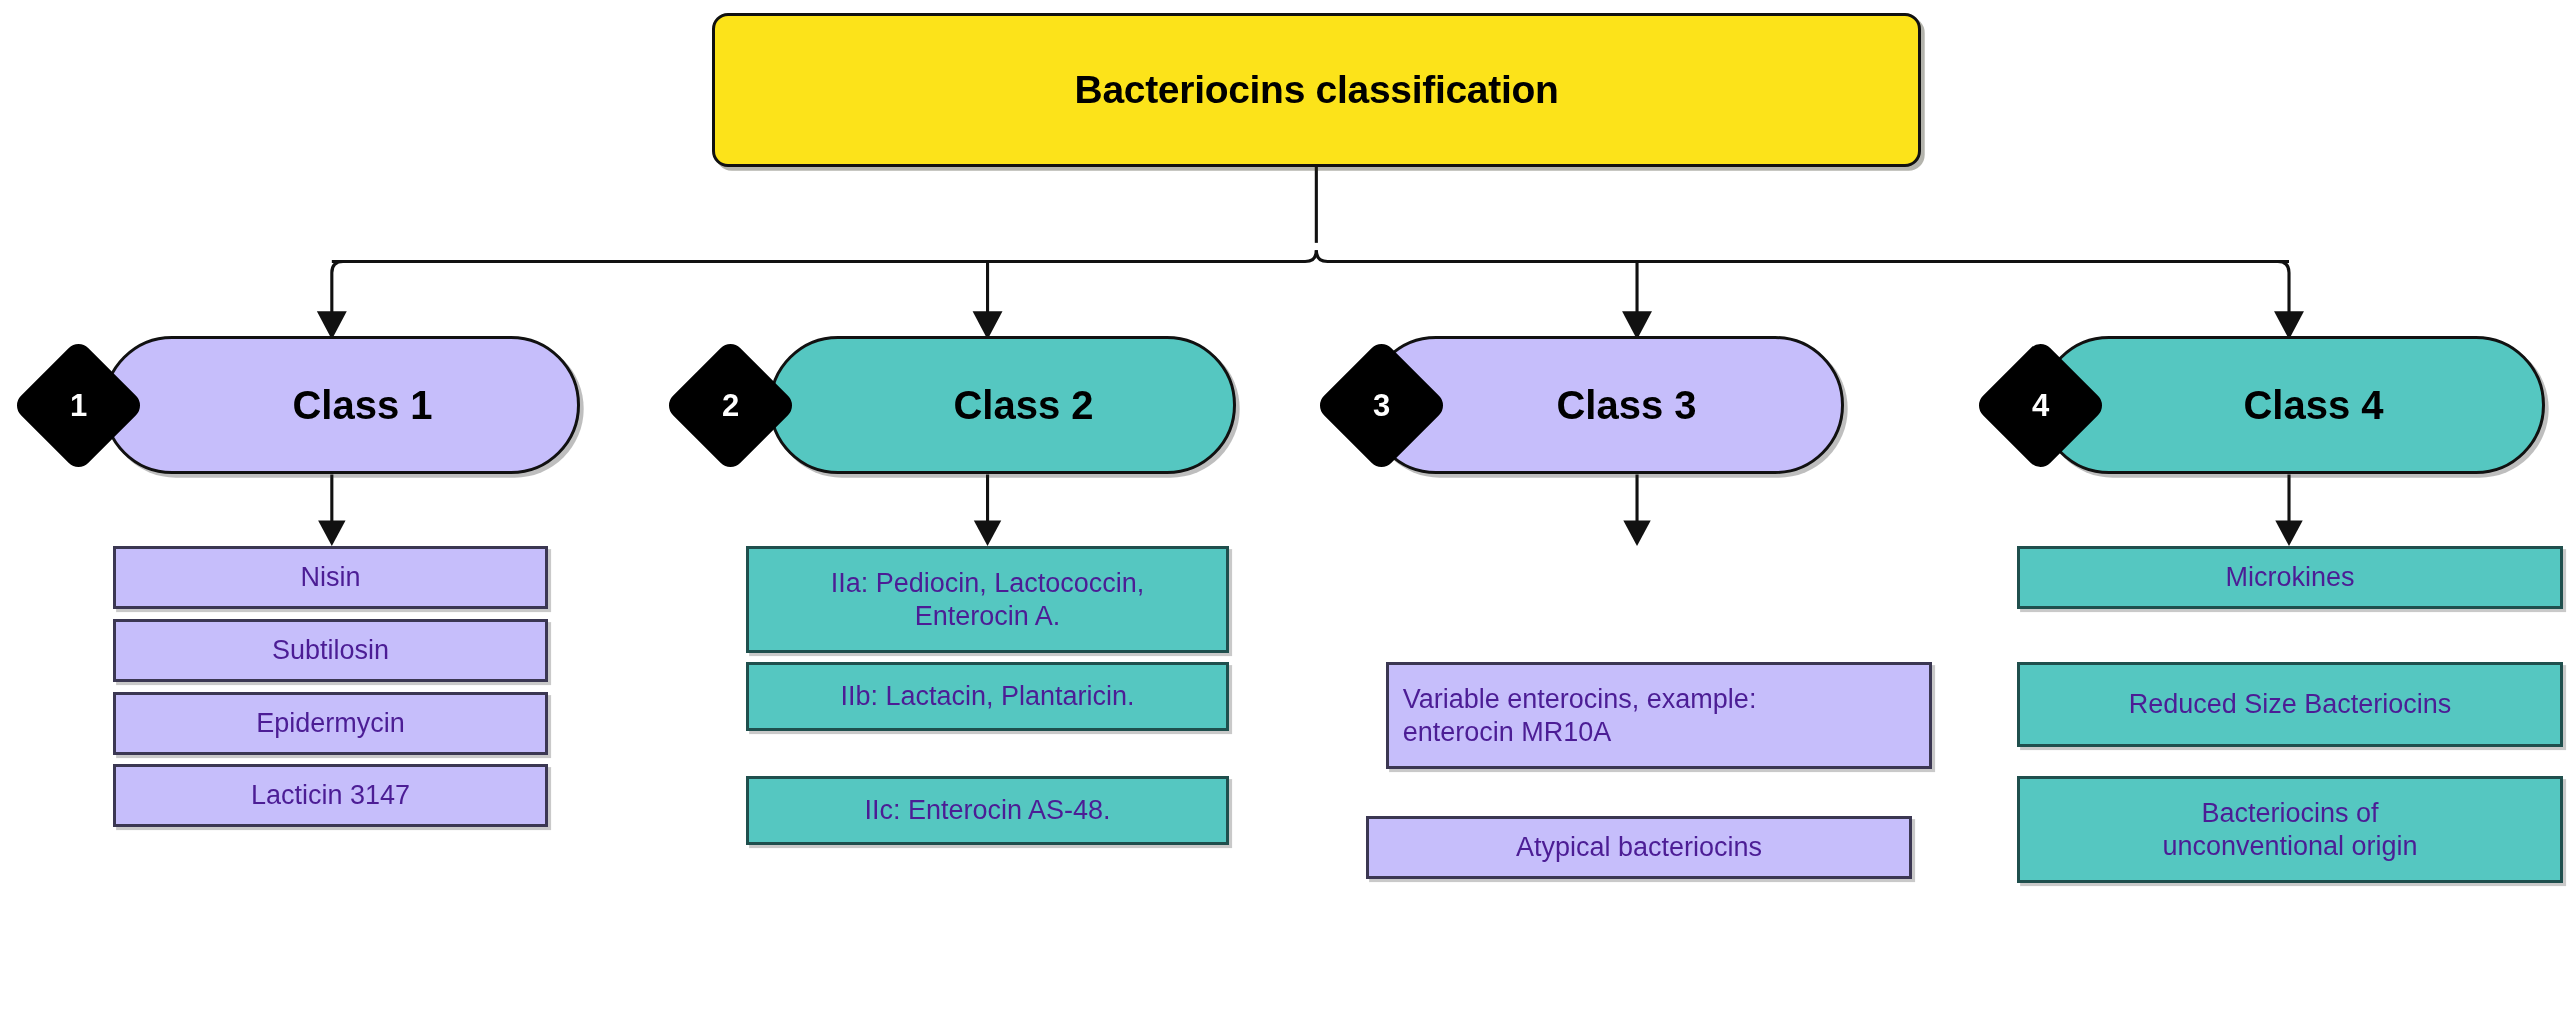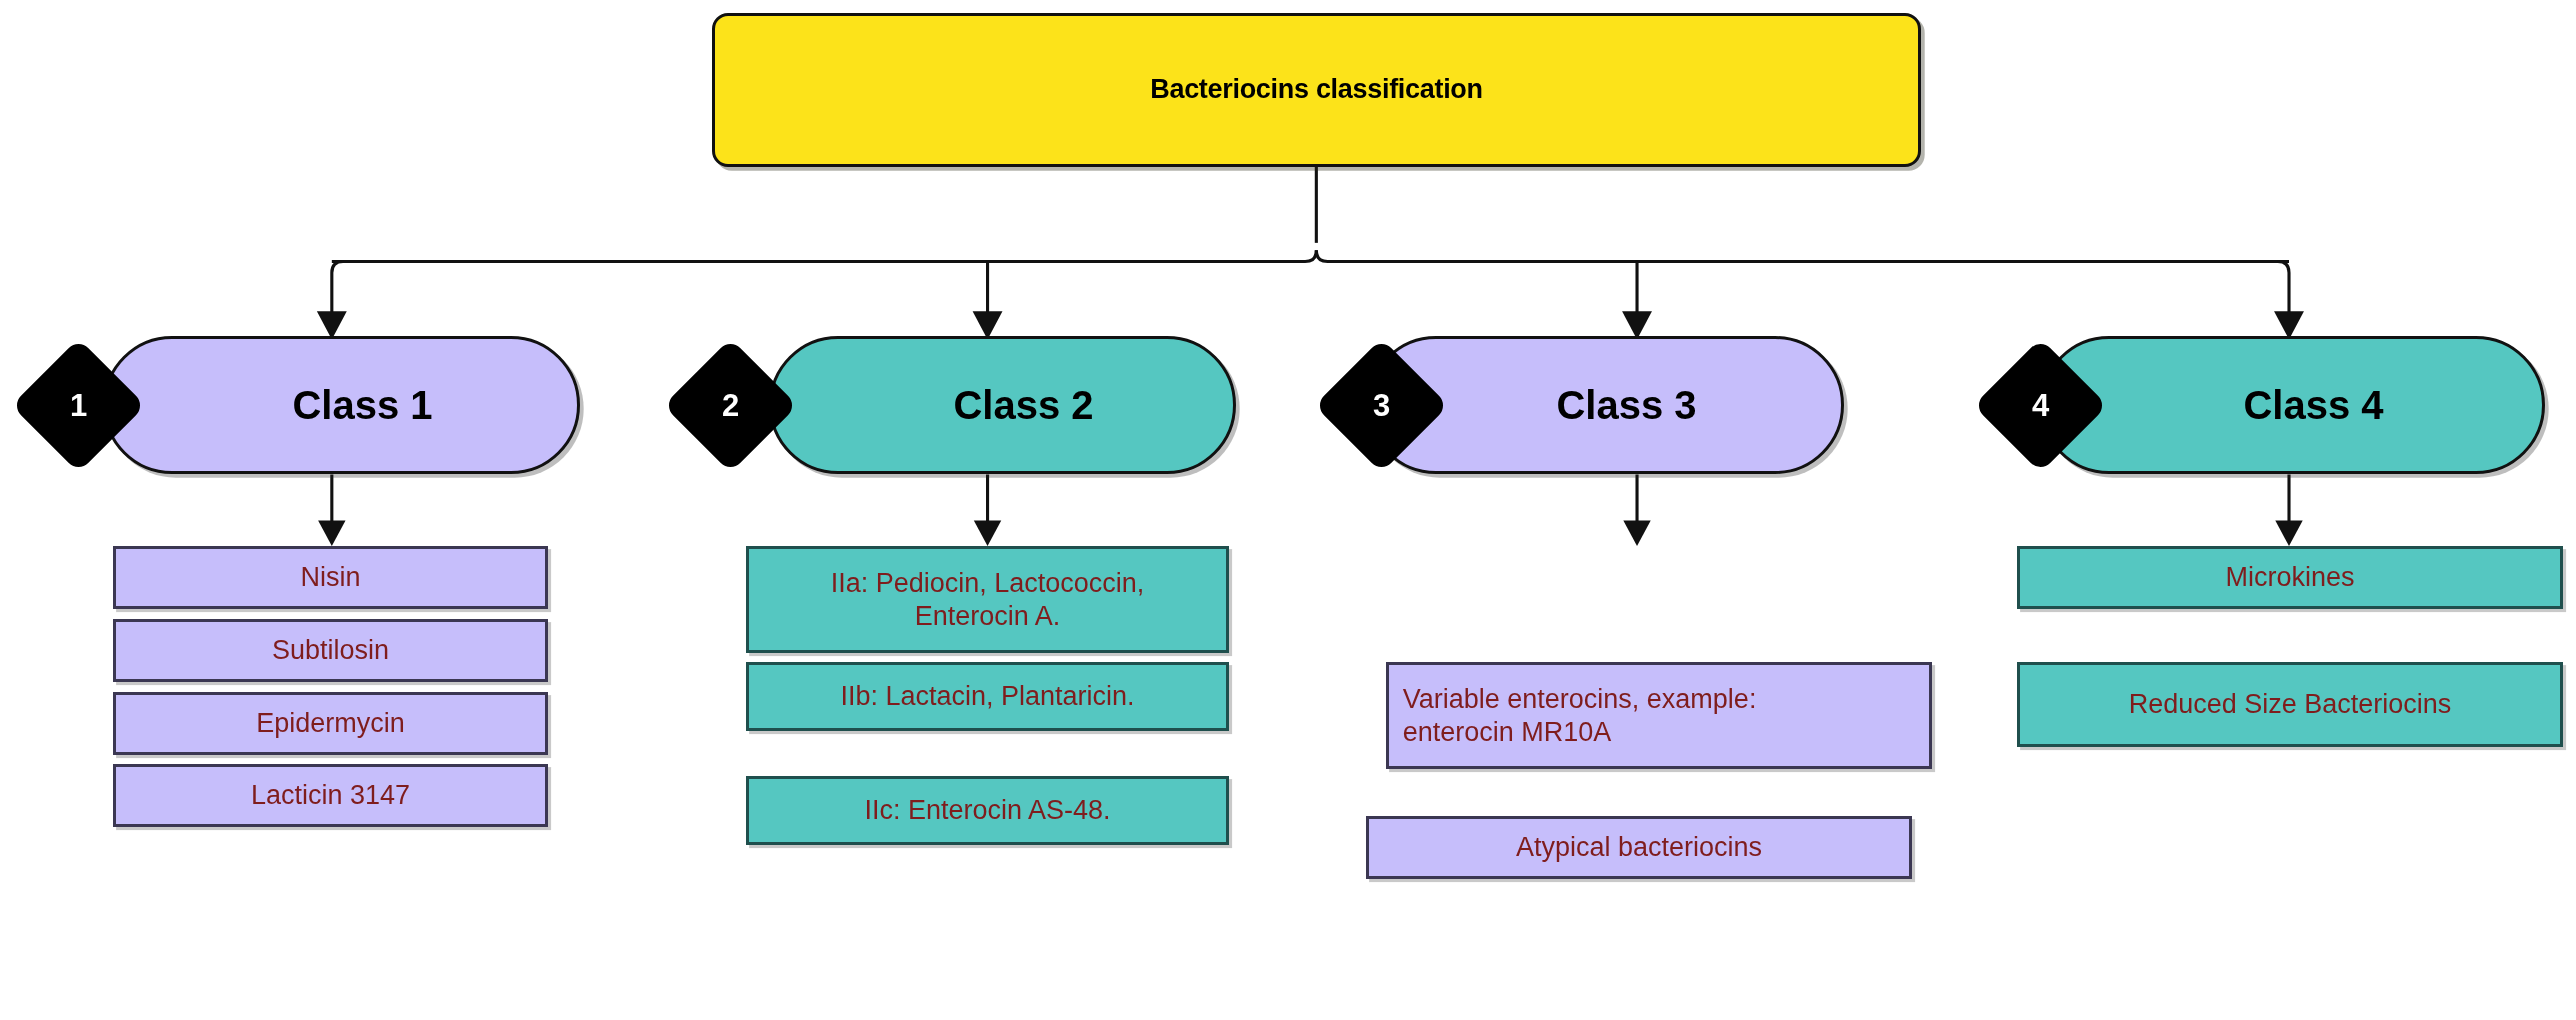--- a/index.html
+++ b/index.html
@@ -49,21 +49,21 @@
     background: #FCE31A;
     border: 3.1px solid #111111;
     border-radius: 16px;
     box-sizing: border-box;
     box-shadow: 3.7px 3.7px 0 rgba(40,40,20,0.35);
     display: flex;
     align-items: center;
     justify-content: center;
   }
   .root-label {
-    font-size: 27px;
+    font-size: 39px;
     font-weight: bold;
     color: #000000;
     letter-spacing: -0.3px;
     text-align: center;
   }
 
   
   .class-node {
     position: absolute;
     height: 138px;
@@ -117,21 +117,21 @@
     display: flex;
     align-items: center;
     justify-content: center;
     padding: 2.5px 13.7px;
     z-index: 1;
   }
   .leaf.purple { background: #C6BEFB; border-color: #3b3752; }
   .leaf.teal   { background: #55C7C1; border-color: #1f4f4d; }
   .leaf-label {
     font-size: 27px;
-    color: #7f1d1d;
+    color: #4c1d95;
     text-align: center;
     line-height: 1.22;
     white-space: pre-line;
   }
   .leaf.align-left .leaf-label {
     text-align: left;
     width: 100%;
   }
 </style>
 </head>
@@ -234,15 +234,19 @@
   <div class="badge" style="left:1993px; top:358px;">
     <span class="badge-num">4</span>
   </div>
 
   <div class="leaf teal" style="left:2017px; top:546px; width:546px; height:63px;">
     <span class="leaf-label">Microkines</span>
   </div>
   <div class="leaf teal" style="left:2017px; top:662px; width:546px; height:85px;">
     <span class="leaf-label">Reduced Size Bacteriocins</span>
   </div>
+  <div class="leaf teal" style="left:2017px; top:776px; width:546px; height:107px;">
+    <span class="leaf-label">Bacteriocins of
+unconventional origin</span>
+  </div>
 
 </div>
 
 
 </body></html>

